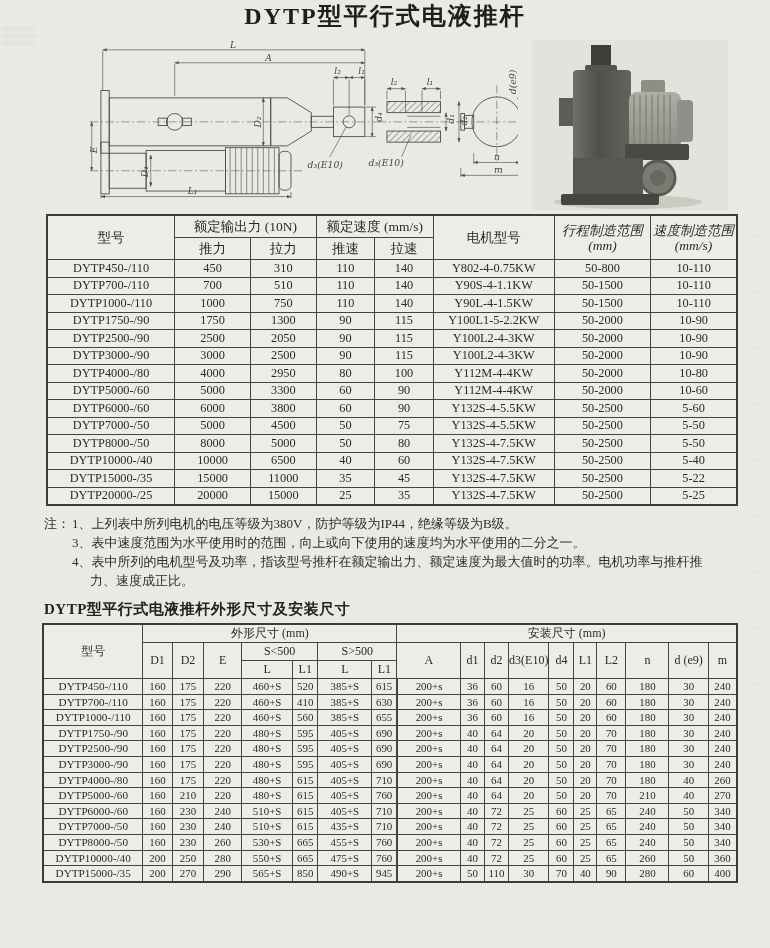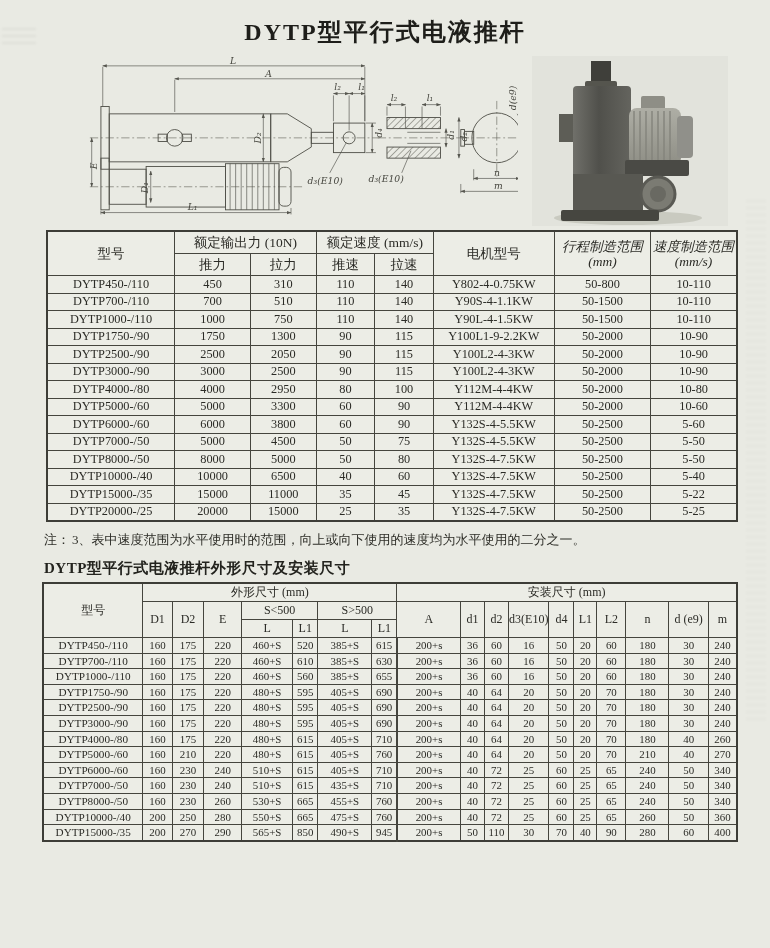--- a/index.html
+++ b/index.html
@@ -14,21 +14,21 @@
   .page{width:770px;height:948px;position:relative;}
   
   .bleed{position:absolute;opacity:.10;filter:blur(1px);pointer-events:none;
     background:repeating-linear-gradient(0deg,#8a8a80 0 2px,transparent 2px 7px);}
   .bleed.b1{left:2px;top:28px;width:34px;height:16px;transform:rotate(180deg);}
   .bleed.b2{right:4px;top:200px;width:20px;height:520px;opacity:.05;}
 
   .title{
     text-align:center;
     font-size:24px;font-weight:bold;letter-spacing:2px;
-    padding-top:16px;color:#1e1e1a;
+    padding-top:0;color:#1e1e1a;
   }
   .figure-row{
     margin:6px 20px 0 88px;
     display:flex;align-items:flex-start;gap:14px;height:176px;
   }
   .drawing-svg{flex:0 0 auto;}
   .photo-svg{flex:0 0 auto;margin-top:2px;}
 
   .section-heading{
     margin:10px 0 4px 44px;
@@ -307,21 +307,21 @@
           <td>Y90L-4-1.5KW</td>
           <td>50-1500</td>
           <td>10-110</td>
         </tr>
         <tr>
           <td>DYTP1750-/90</td>
           <td>1750</td>
           <td>1300</td>
           <td>90</td>
           <td>115</td>
-          <td>Y100L1-9-2.2KW</td>
+          <td>Y100L1-5-2.2KW</td>
           <td>50-2000</td>
           <td>10-90</td>
         </tr>
         <tr>
           <td>DYTP2500-/90</td>
           <td>2500</td>
           <td>2050</td>
           <td>90</td>
           <td>115</td>
           <td>Y100L2-4-3KW</td>
@@ -417,21 +417,23 @@
           <td>Y132S-4-7.5KW</td>
           <td>50-2500</td>
           <td>5-25</td>
         </tr>
       </tbody>
   </table>
 
   <div class="notes">
     <span class="note-prefix">注：</span>
     <div class="note-lines">
+        <div class="list-item">1、上列表中所列电机的电压等级为380V，防护等级为IP44，绝缘等级为B级。</div>
         <div class="list-item">3、表中速度范围为水平使用时的范围，向上或向下使用的速度均为水平使用的二分之一。</div>
+        <div class="list-item">4、表中所列的电机型号及功率，指该型号推杆在额定输出力、额定速度为最大值时的功率。电机功率与推杆推力、速度成正比。</div>
       </div>
   </div>
 
   <div class="section-heading">DYTP型平行式电液推杆外形尺寸及安装尺寸</div>
 
   <table class="dim-table">
     <colgroup>
       <col style="width:14.4%">
         <col style="width:4.2%">
         <col style="width:4.6%">
@@ -501,21 +503,21 @@
           <td>180</td>
           <td>30</td>
           <td>240</td>
         </tr>
         <tr>
           <td>DYTP700-/110</td>
           <td>160</td>
           <td>175</td>
           <td>220</td>
           <td>460+S</td>
-          <td>610</td>
+          <td>410</td>
           <td>385+S</td>
           <td>630</td>
           <td>200+s</td>
           <td>36</td>
           <td>60</td>
           <td>16</td>
           <td>50</td>
           <td>20</td>
           <td>60</td>
           <td>180</td>

